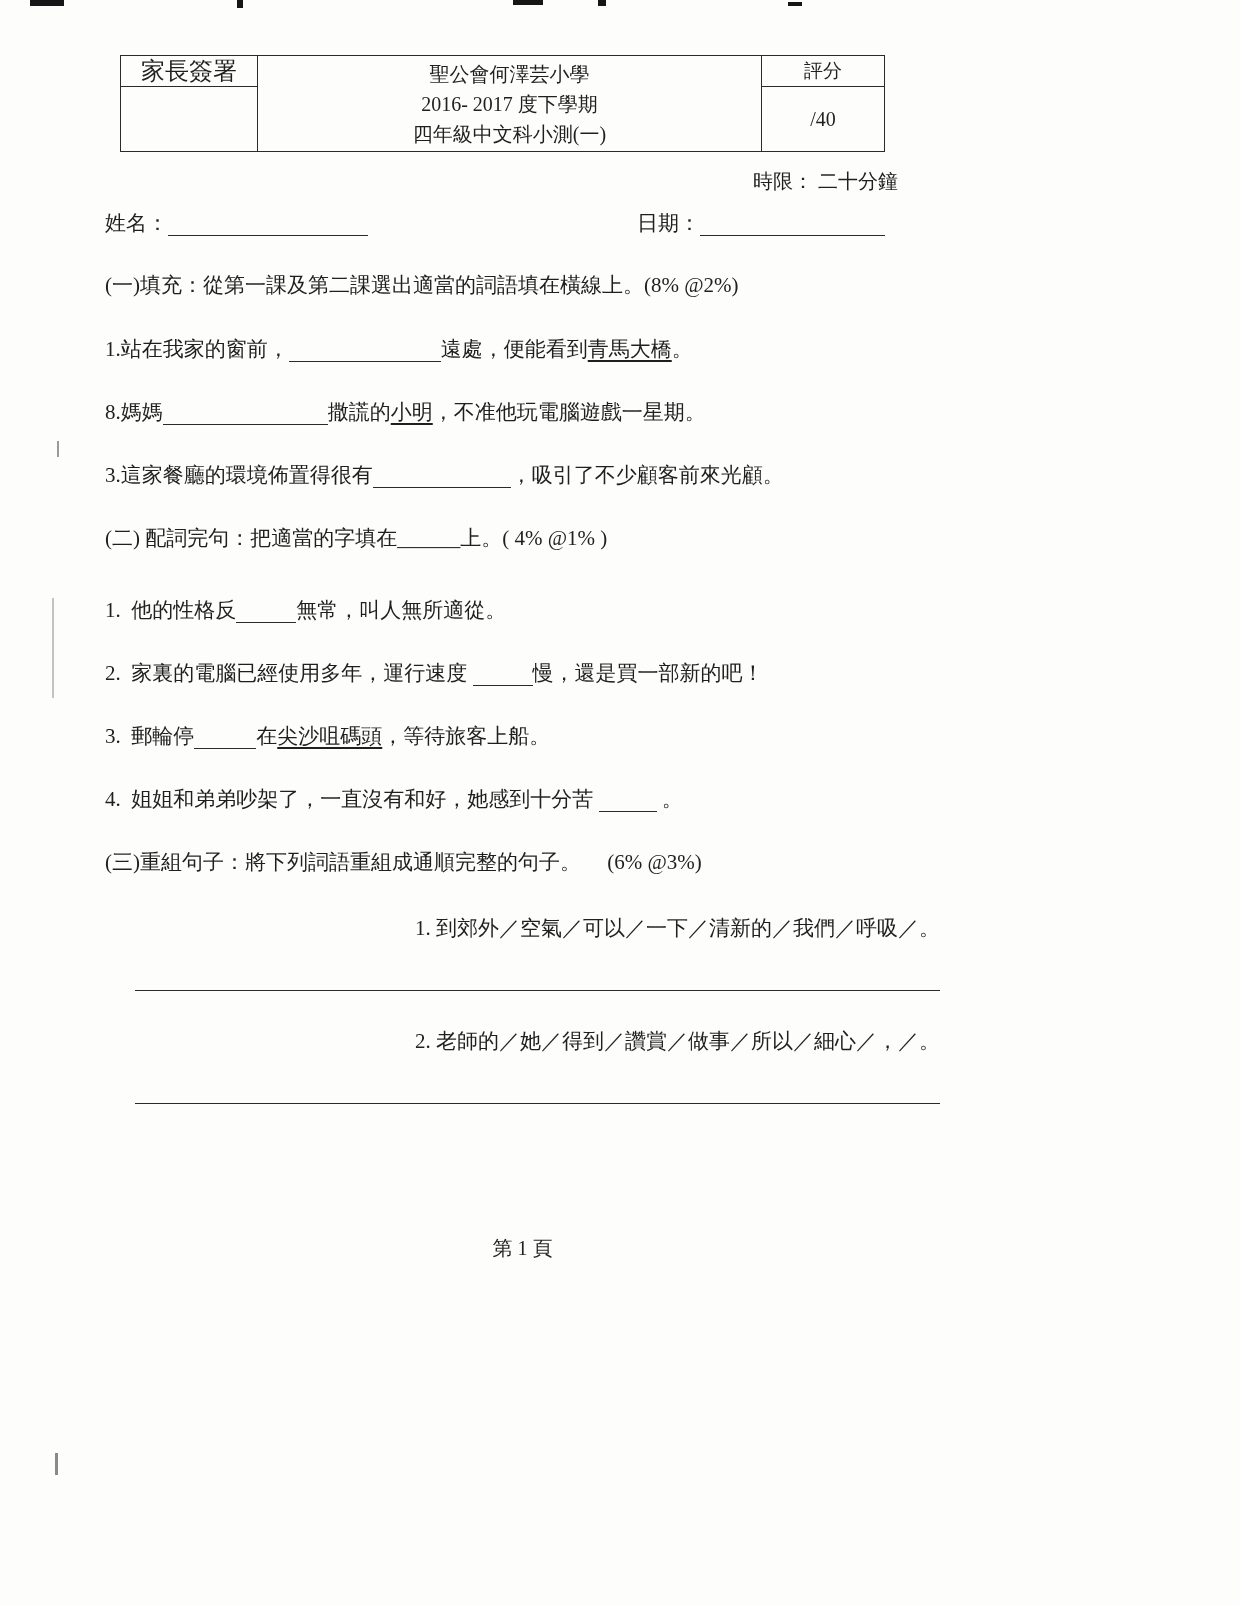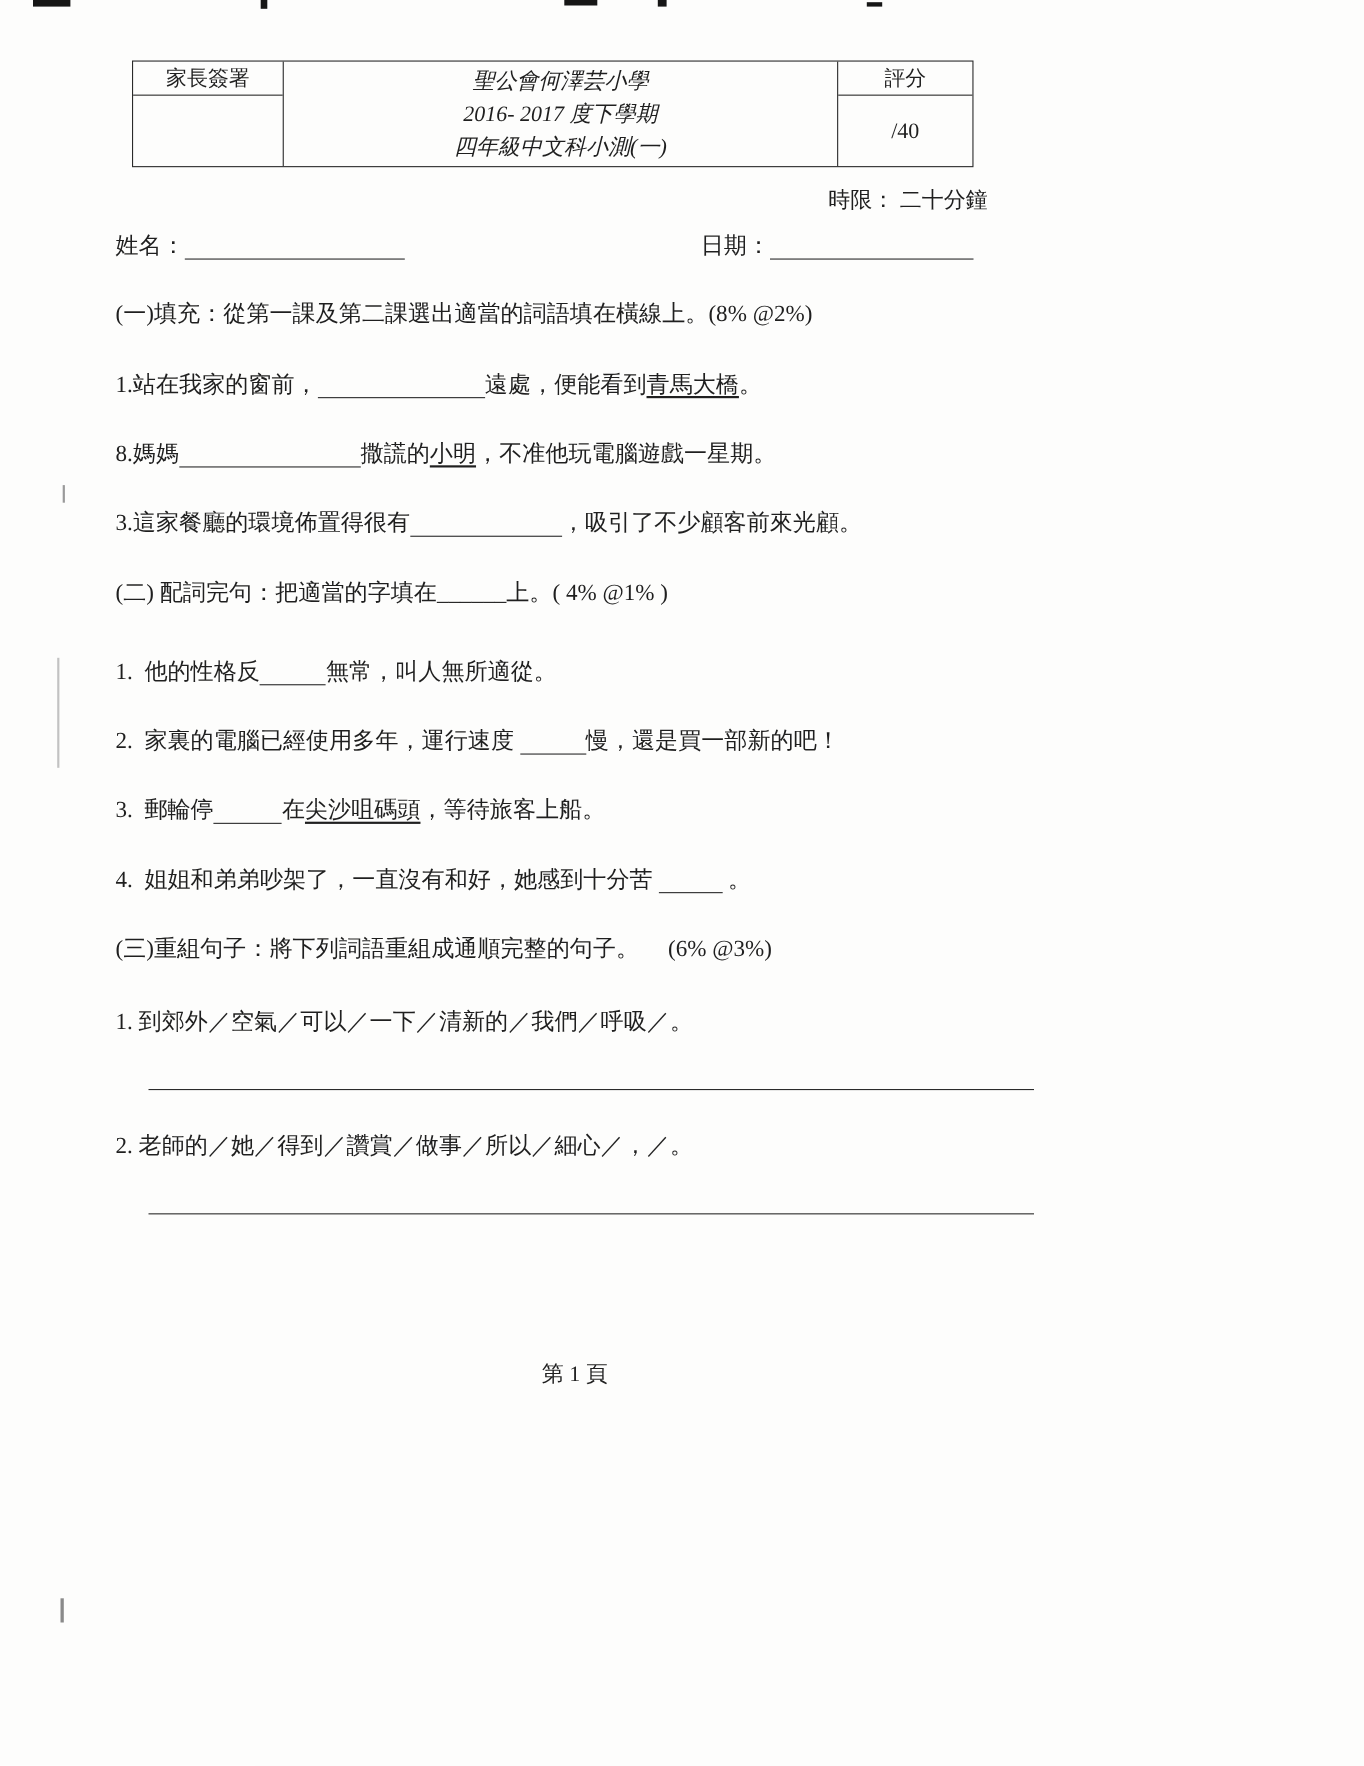--- a/index.html
+++ b/index.html
@@ -28,23 +28,23 @@
   
   .hdr-table {
     display: flex; width: 765px; height: 97px;
     margin-left: 15px;
     border: 1.8px solid #2a2a2a;
   }
   .hdr-left { width: 137px; border-right: 1.8px solid #2a2a2a; display: flex; flex-direction: column; }
   .hdr-left-top {
     height: 31px; border-bottom: 1.8px solid #2a2a2a;
     display: flex; align-items: center; justify-content: center;
-    font-size: 19px;
+    font-size: 24px;
   }
-  .hdr-mid { flex: 1; text-align: center; padding-top: 3px; font-size: 20px; line-height: 30px; font-style: italic; }
+  .hdr-mid { flex: 1; text-align: center; padding-top: 3px; font-size: 20px; line-height: 30px; }
   .hdr-right { width: 123px; border-left: 1.8px solid #2a2a2a; display: flex; flex-direction: column; }
   .hdr-right-top {
     height: 31px; border-bottom: 1.8px solid #2a2a2a;
     display: flex; align-items: center; justify-content: center;
     font-size: 19px;
   }
   .hdr-right-bottom { flex: 1; display: flex; align-items: center; justify-content: center; font-size: 20px; }
 
   .time-limit { margin-top: 16px; text-align: right; padding-right: 42px; font-size: 20px; }
 
@@ -63,21 +63,21 @@
   .section { margin-top: 30px; font-family: Liberation Serif, serif; }
   .sec-0 { margin-top: 36px; }
   .sec-1 { margin-top: 26px; }
   .sec-2 { margin-top: 34px; }
 
   .section-title { font-size: 21px; line-height: 24px; margin-bottom: 40px; white-space: pre-wrap; }
   .sec-1 .section-title { margin-bottom: 48px; }
   .sec-2 .section-title { margin-bottom: 42px; }
 
   .q-line { font-size: 21px; line-height: 24px; margin-bottom: 38px; white-space: pre-wrap; }
-  .sec-2 .q-line { margin-bottom: 50px; }
+  .sec-2 .q-line { margin-bottom: 50px; text-align: right; }
   .sec-2 .q-line:last-of-type { margin-bottom: 48px; }
 
   .seg-u { text-decoration: underline; text-underline-offset: 4px; text-decoration-thickness: 1.5px; }
 
   .answer-line {
     width: 805px; height: 0;
     margin-left: 30px; margin-bottom: 38px;
     border-bottom: 1.6px solid #2a2a2a;
   }
 

